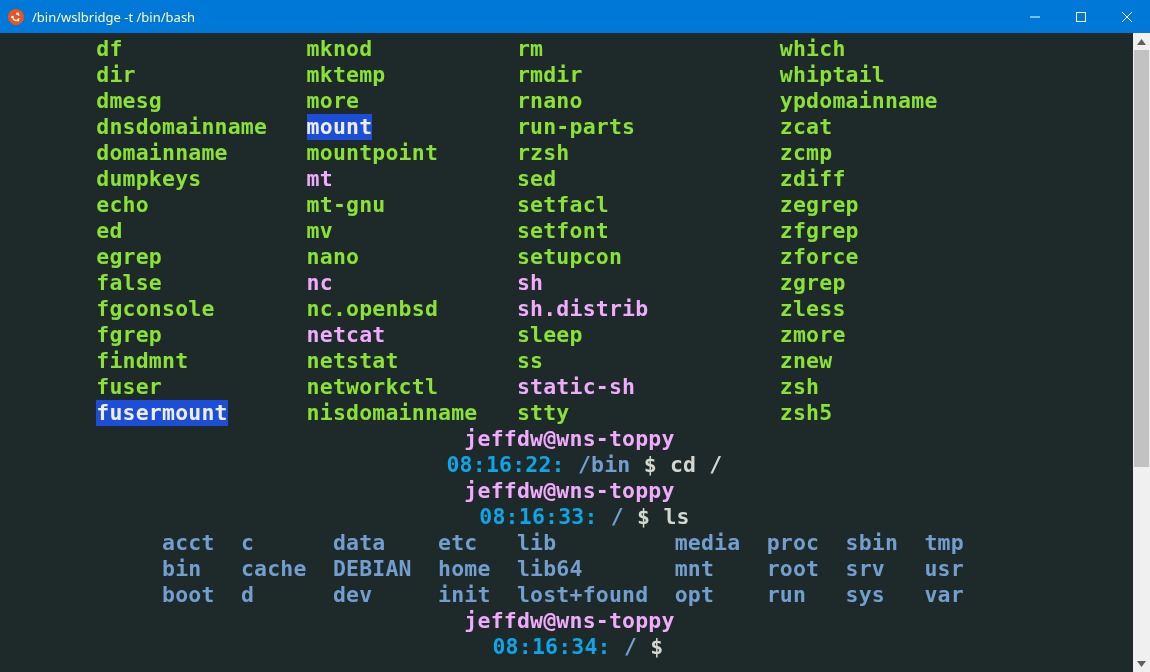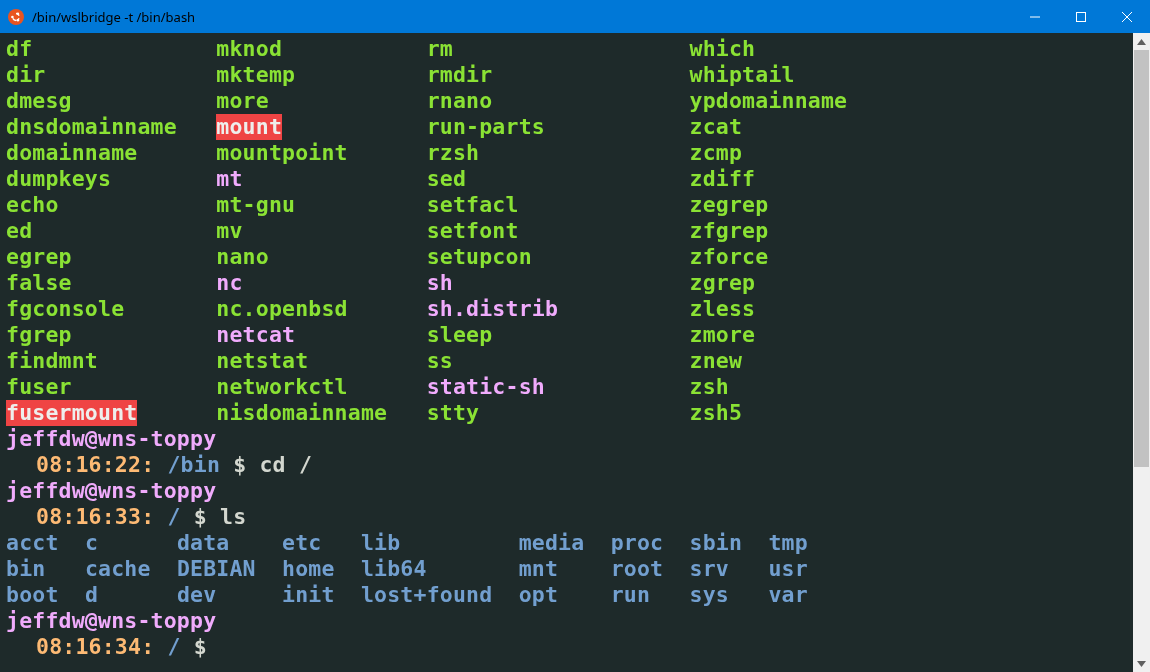--- a/index.html
+++ b/index.html
@@ -1,38 +1,38 @@
 <!DOCTYPE html>
 <html><head>
 <meta charset="utf-8">
 <style>
 html,body{margin:0;padding:0;height:100%;font-family:system-ui,-apple-system,sans-serif;background:#fff;}
 .window{width:1150px;height:672px;display:flex;flex-direction:column;box-sizing:border-box;position:relative;}
-.titlebar{height:33px;background:#0078d7;display:flex;align-items:center;color:#000000;font-size:13px;flex-shrink:0;text-align:right;}
+.titlebar{height:33px;background:#0078d7;display:flex;align-items:center;color:#fef9c3;font-size:13px;flex-shrink:0;text-align:right;}
 .titlebar .ticon{width:16px;height:16px;border-radius:50%;background:#e95420;margin:0 8px 0 8px;display:flex;align-items:center;justify-content:center;}
 .titlebar .ticon svg{width:12px;height:12px;}
 .titlebar .title{flex:0 0 auto;}
 .titlebar .spacer{flex:1;}
 .titlebar .btn{width:46px;height:33px;display:flex;align-items:center;justify-content:center;}
 .titlebar .btn svg{stroke:#fff;fill:none;}
 .body{flex:1;display:flex;min-height:0;}
-.term{flex:1;background:#1e2a2a;color:#d0d0d0;font-family:"DejaVu Sans Mono","Liberation Mono",Consolas,monospace;font-size:21.5px;font-weight:600;line-height:26px;padding:3px 0 0 6px;overflow:hidden;white-space:pre;letter-spacing:0.2px;}
+.term{flex:1;background:#1e2a2a;color:#d0d0d0;font-family:"DejaVu Sans Mono","Liberation Mono",Consolas,monospace;font-size:21.5px;font-weight:600;line-height:26px;padding:3px 0 0 6px;overflow:hidden;white-space:pre;letter-spacing:0.2px;text-align:center;}
 .scrollbar{width:17px;background:#f0f0f0;position:relative;flex-shrink:0;}
 .scrollbar .arrow{position:absolute;left:0;width:17px;height:17px;display:flex;align-items:center;justify-content:center;}
 .scrollbar .arrow.up{top:0;}
 .scrollbar .arrow.down{bottom:0;}
 .scrollbar .thumb{position:absolute;left:1px;width:15px;top:17px;bottom:205px;background:#c2c2c2;}
 .scrollbar .arrow svg{fill:#606060;}
 .c-green{color:#8ae234;}
 .c-cyan{color:#f0abfc;}
 .c-yellow{color:#f0abfc;}
 .c-blue{color:#729fcf;}
 .c-white{color:#d3d7cf;}
-.c-hilite{background:#ef4444;color:#eeeeec;}
-.c-prompt{color:#fdba74;margin-left:30px;}
+.c-hilite{background:#1d4ed8;color:#eeeeec;}
+.c-prompt{color:#0ea5e9;margin-left:30px;}
 .row span{display:inline-block;}
 </style>
 </head>
 <body>
 
 <div class="window">
   <div class="titlebar">
     <div class="ticon">
       <svg viewBox="0 0 16 16">
           <g fill="#fff">

